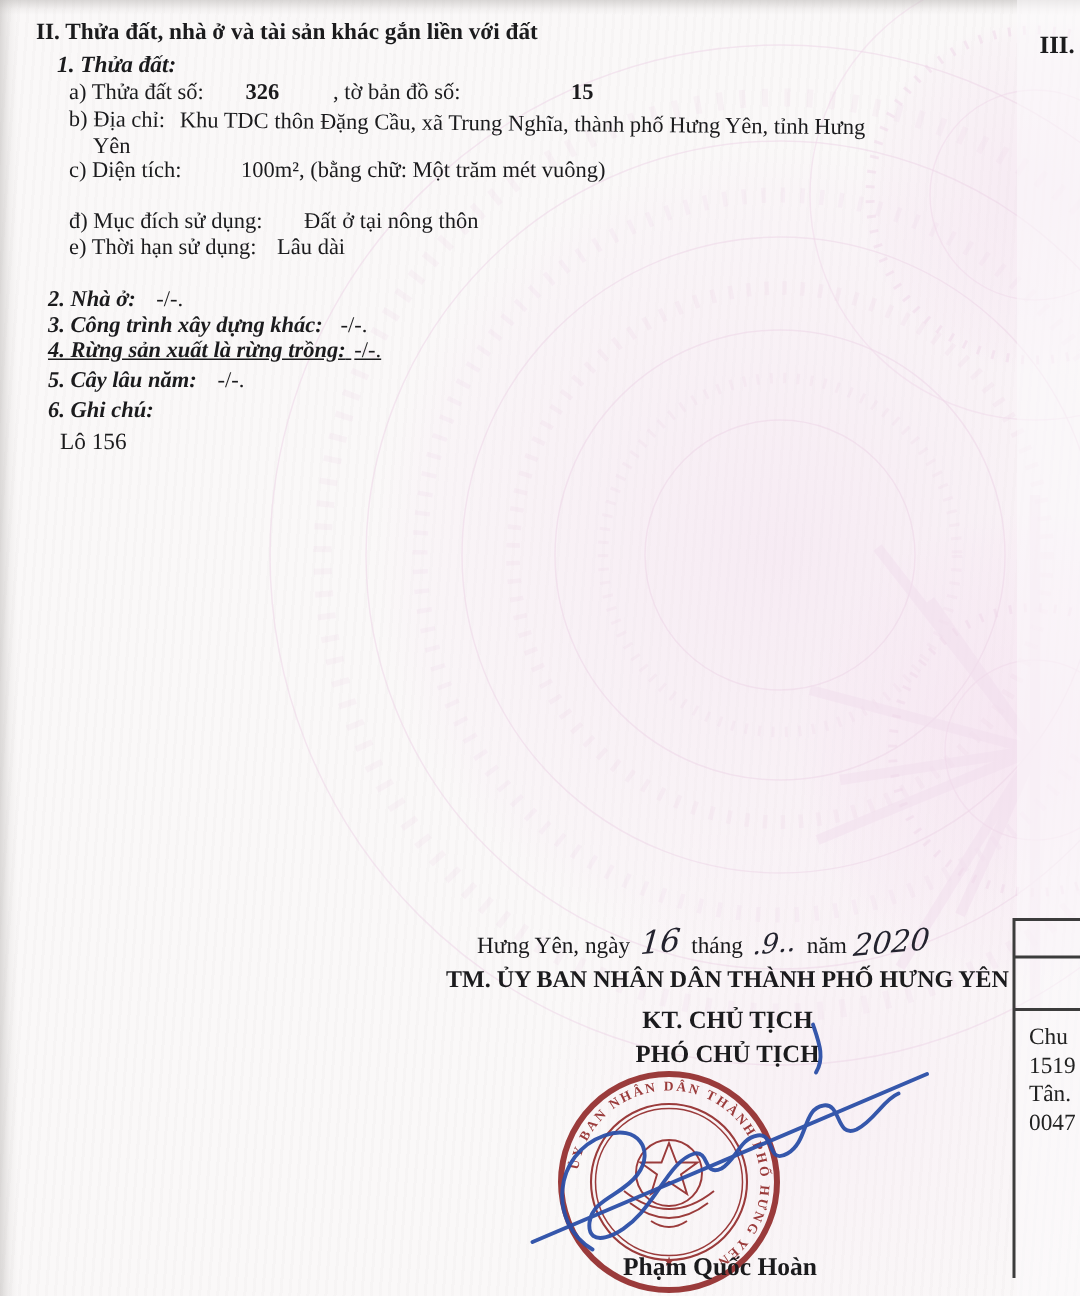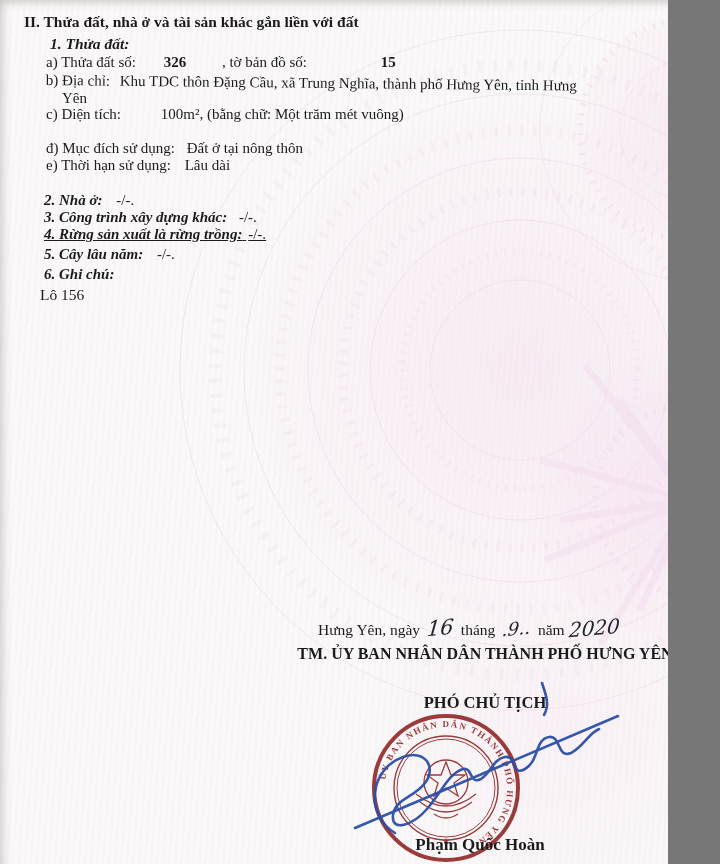--- a/index.html
+++ b/index.html
@@ -1,30 +1,30 @@
 <!DOCTYPE html>
 <html><head>
 <meta charset="utf-8">
 <style>
   html,body{margin:0;padding:0;background:#777;}
   .page{
-    position:relative;width:668px;height:864px;overflow:hidden;
+    position:relative;width:720px;height:864px;overflow:hidden;
     font-family:"Liberation Serif",serif;color:#1b1b1d;
     background:
       radial-gradient(circle 150px at 690px 130px, rgba(243,220,238,.5), rgba(246,231,242,.25) 70%, transparent 78%),
       radial-gradient(circle 200px at 690px 500px, rgba(244,219,238,.55), rgba(247,232,243,.3) 70%, transparent 80%),
       radial-gradient(circle 340px at 520px 370px, rgba(243,222,239,.5), rgba(248,238,245,.3) 72%, transparent 80%),
       radial-gradient(circle 260px at 560px 720px, rgba(246,228,241,.4), transparent 75%),
       repeating-linear-gradient(94deg, rgba(185,180,180,.05) 0 2px, transparent 2px 6px),
       #faf8f8;
   }
   .abs{position:absolute;}
   .t{font-size:15px;line-height:17px;white-space:nowrap;}
   .b{font-weight:bold;}
-  .bi{font-weight:bold;font-style:italic;margin-left:12px;}
+  .bi{font-weight:bold;font-style:italic;}
   .val{font-weight:normal;font-style:normal;}
   .hand{
     display:inline-block;font-family:"DejaVu Serif",serif;font-style:italic;
     color:#23232e;transform:rotate(-5deg) skewX(-10deg);font-weight:500;
   }
   .centered{text-align:center;}
   .edge-top{left:0;top:0;width:720px;height:10px;
     background:linear-gradient(180deg, rgba(190,187,185,.55), rgba(210,207,205,.2) 60%, transparent);}
   .edge-left{left:0;top:0;width:12px;height:864px;
     background:linear-gradient(90deg, rgba(188,185,183,.5), rgba(205,202,200,.18) 55%, transparent);}
@@ -94,21 +94,21 @@
   <div class="abs t" style="left:62px;top:90px;">Yên</div>
 
   <div class="abs t" style="left:46px;top:106px;">
     <span>c) Diện tích:</span>
     <span style="margin-left:36px;">100m², (bằng chữ: Một trăm mét vuông)</span>
   </div>
 
 
   <div class="abs t" style="left:46px;top:140px;">
     <span>đ) Mục đích sử dụng:</span>
-    <span style="margin-left:8px;">Đất ở tại nông thôn</span>
+    <span style="margin-left:24px;">Đất ở tại nông thôn</span>
   </div>
 
   <div class="abs t" style="left:46px;top:157px;">
     <span>e) Thời hạn sử dụng:</span>
     <span style="margin-left:10px;">Lâu dài</span>
   </div>
 
 
   <div class="abs t bi" style="left:32px;top:192px;">
     <span>2. Nhà ở:</span>
@@ -132,20 +132,21 @@
   <div class="abs" style="left:318px;top:616px;width:340px;display:flex;align-items:baseline;gap:7px;white-space:nowrap;">
     <span class="t" style="font-size:15.5px;">Hưng Yên, ngày</span>
     <span class="hand" style="font-size:21px;">16</span>
     <span class="t" style="font-size:15.5px;">tháng</span>
     <span class="hand" style="font-size:18px;">.9..</span>
     <span class="t" style="font-size:15.5px;">năm</span>
     <span class="hand" style="font-size:20px;margin-left:-3px;">2020</span>
   </div>
 
   <div class="abs t b centered" style="left:290px;top:645px;width:390px;font-size:16px;">TM. ỦY BAN NHÂN DÂN THÀNH PHỐ HƯNG YÊN</div>
+  <div class="abs t b centered" style="left:290px;top:671px;width:390px;font-size:16.5px;">KT. CHỦ TỊCH</div>
   <div class="abs t b centered" style="left:290px;top:694px;width:390px;font-size:16.5px;">PHÓ CHỦ TỊCH</div>
 
   <svg class="abs" width="156" height="156" viewBox="0 0 156 156" style="left:368px;top:710px;opacity:.88;">
     <g fill="none" stroke="#8e2222">
       <circle cx="78" cy="78" r="72" stroke-width="4"></circle>
       <circle cx="78" cy="78" r="52" stroke-width="1.4"></circle>
       <circle cx="78" cy="78" r="49" stroke-width="1"></circle>
       <path id="sealArc" d="M 78,78 m -61,0 a 61,61 0 1,1 122,0 a 61,61 0 1,1 -122,0" stroke="none"></path>
     </g>
     <text font-size="9" fill="#8e2222" letter-spacing="1.6" font-family="Liberation Serif, serif" font-weight="bold">

